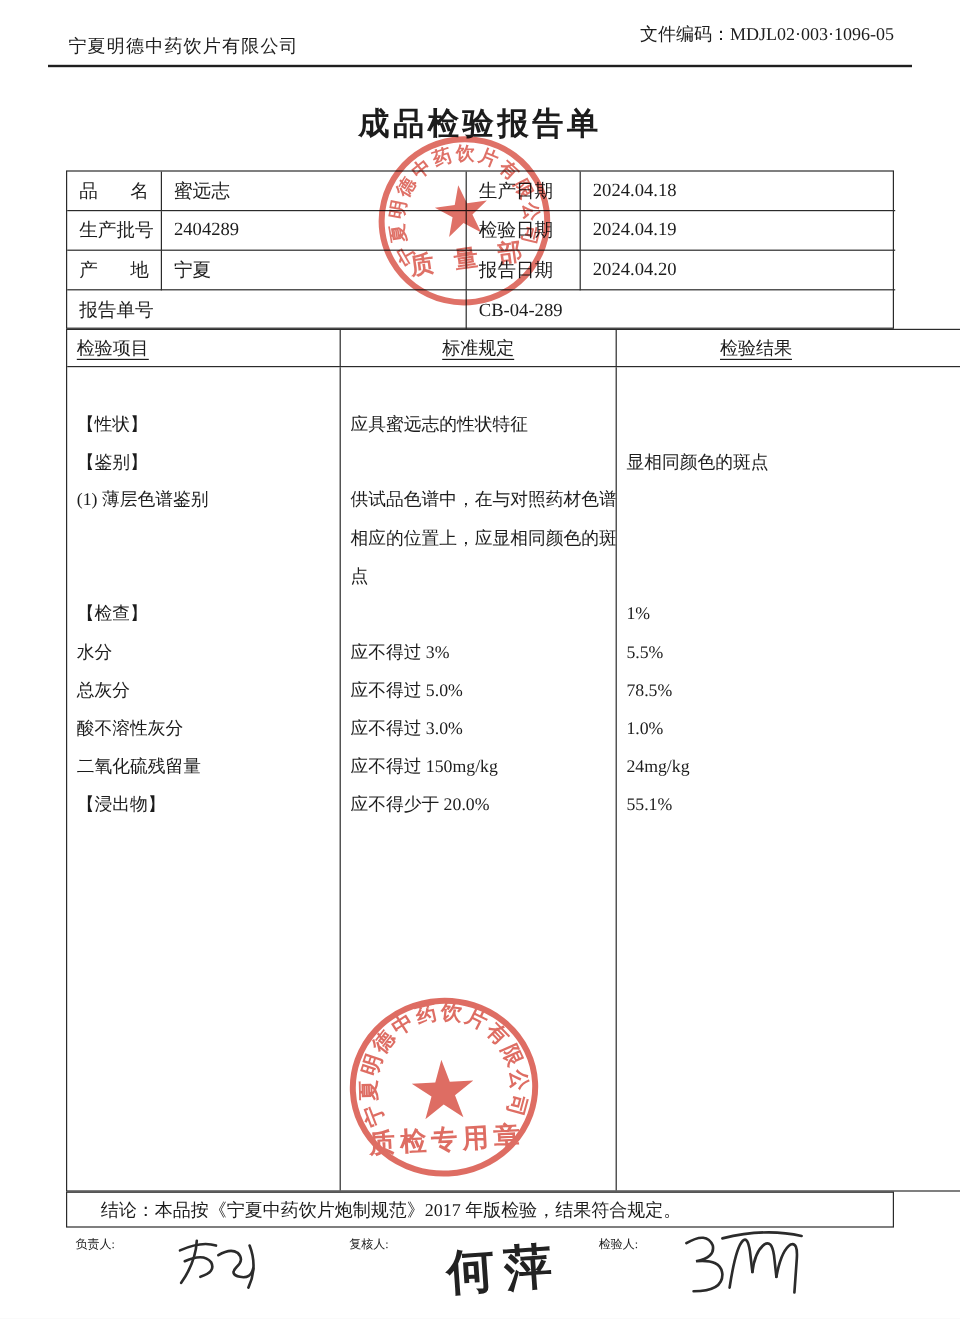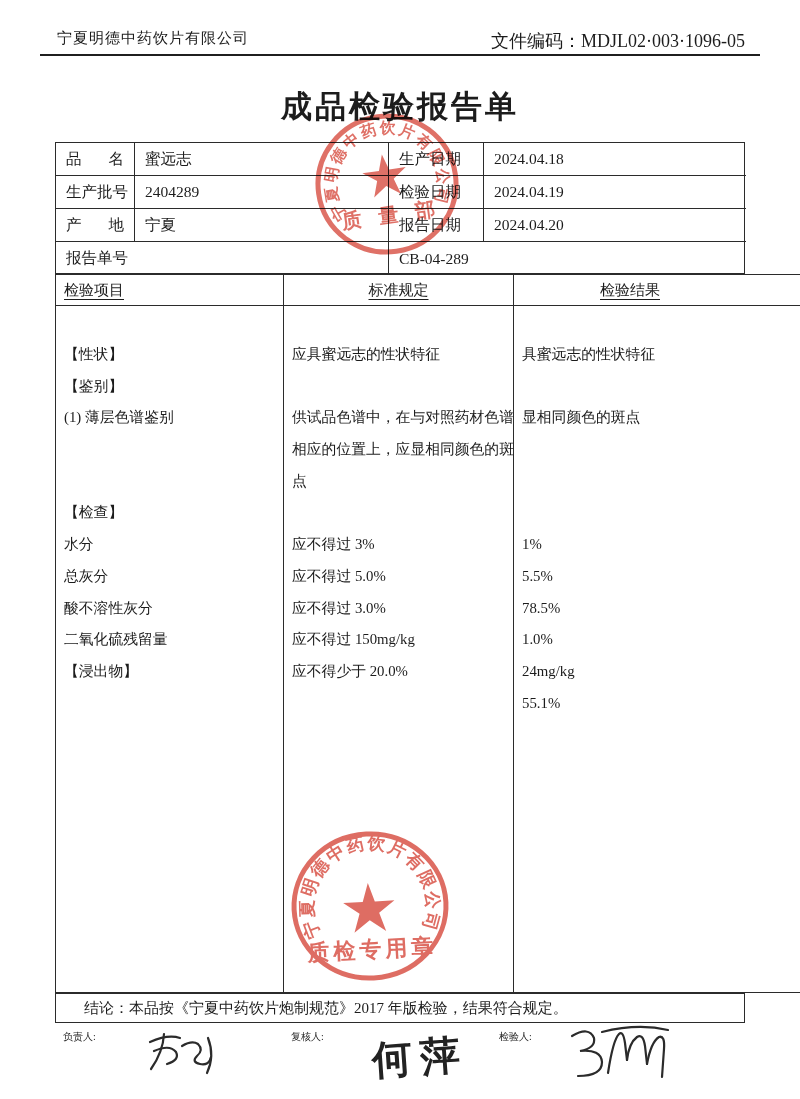--- a/index.html
+++ b/index.html
@@ -6,26 +6,26 @@
   .page {
     position:relative; width:800px; height:1099px; margin:0 auto;
     background:#ffffff; overflow:hidden;
     font-family:"Liberation Serif","DejaVu Serif",serif;
     color:#1c1c1c;
   }
   .abs { position:absolute; }
 
   
   .company { left:57px; top:29px; font-size:15px; letter-spacing:1px; }
-  .doccode { right:55px; top:29px; font-size:18px; }
+  .doccode { right:55px; top:19px; font-size:15px; }
   .rule    { left:40px; top:54px; width:720px; height:2px; background:#1f1f1f; }
 
   
   .title { left:0; top:86px; width:800px; text-align:center;
-           font-size:31px; font-weight:bold; letter-spacing:3px; }
+           font-size:26px; font-weight:bold; letter-spacing:3px; }
 
   
   .info-table { left:55px; top:142px; width:690px; height:132px;
     display:grid; grid-template-columns:79px 254px 95px 262px;
     grid-auto-rows:33px; border:1px solid #2b2b2b; box-sizing:border-box;
     font-size:15.5px; }
   .ic { box-sizing:border-box; border-right:1px solid #2b2b2b;
         border-bottom:1px solid #2b2b2b; display:flex; align-items:center;
         padding:0 10px; white-space:nowrap; overflow:hidden; }
   .ic.jst { justify-content:space-between; }
@@ -138,21 +138,20 @@
         <div class="line">相应的位置上，应显相同颜色的斑</div>
         <div class="line">点</div>
         <div class="line"></div>
         <div class="line">应不得过 3%</div>
         <div class="line">应不得过 5.0%</div>
         <div class="line">应不得过 3.0%</div>
         <div class="line">应不得过 150mg/kg</div>
         <div class="line">应不得少于 20.0%</div>
       </div>
       <div class="mt-col w3">
-        <div class="line">具蜜远志的性状特征</div>
         <div class="line"></div>
         <div class="line">显相同颜色的斑点</div>
         <div class="line"></div>
         <div class="line"></div>
         <div class="line"></div>
         <div class="line">1%</div>
         <div class="line">5.5%</div>
         <div class="line">78.5%</div>
         <div class="line">1.0%</div>
         <div class="line">24mg/kg</div>

